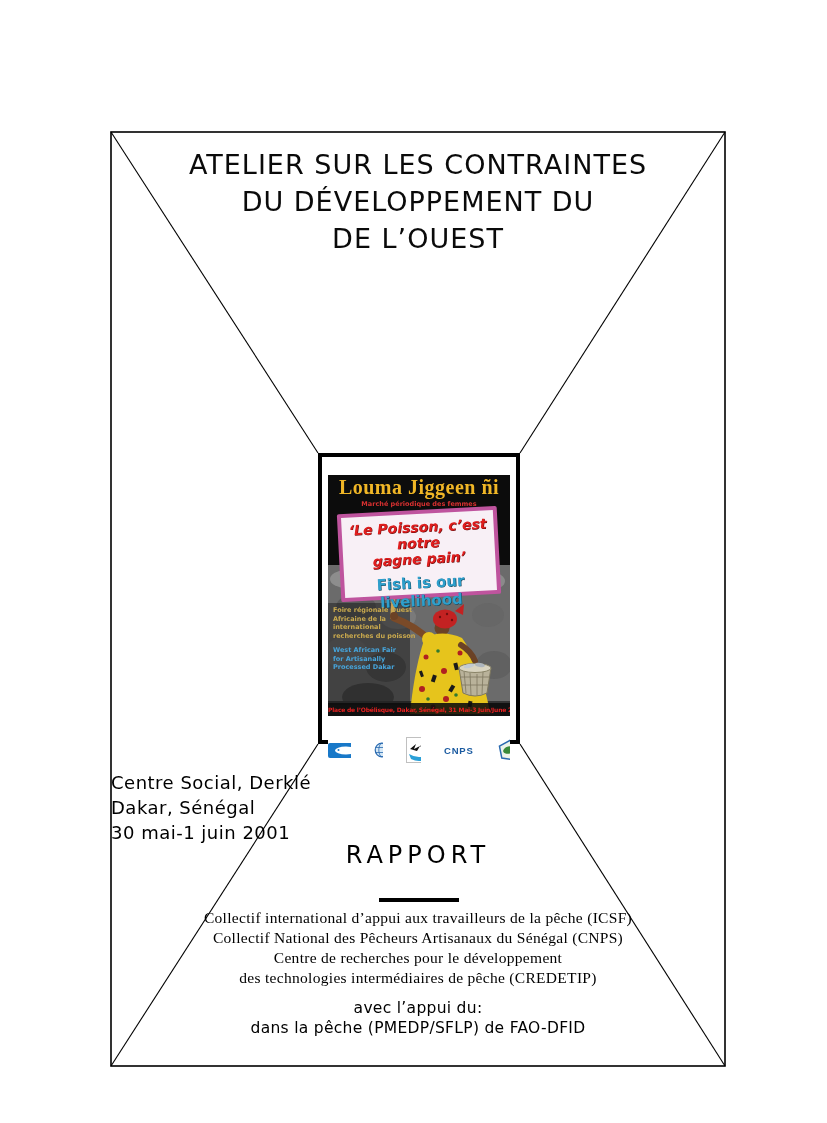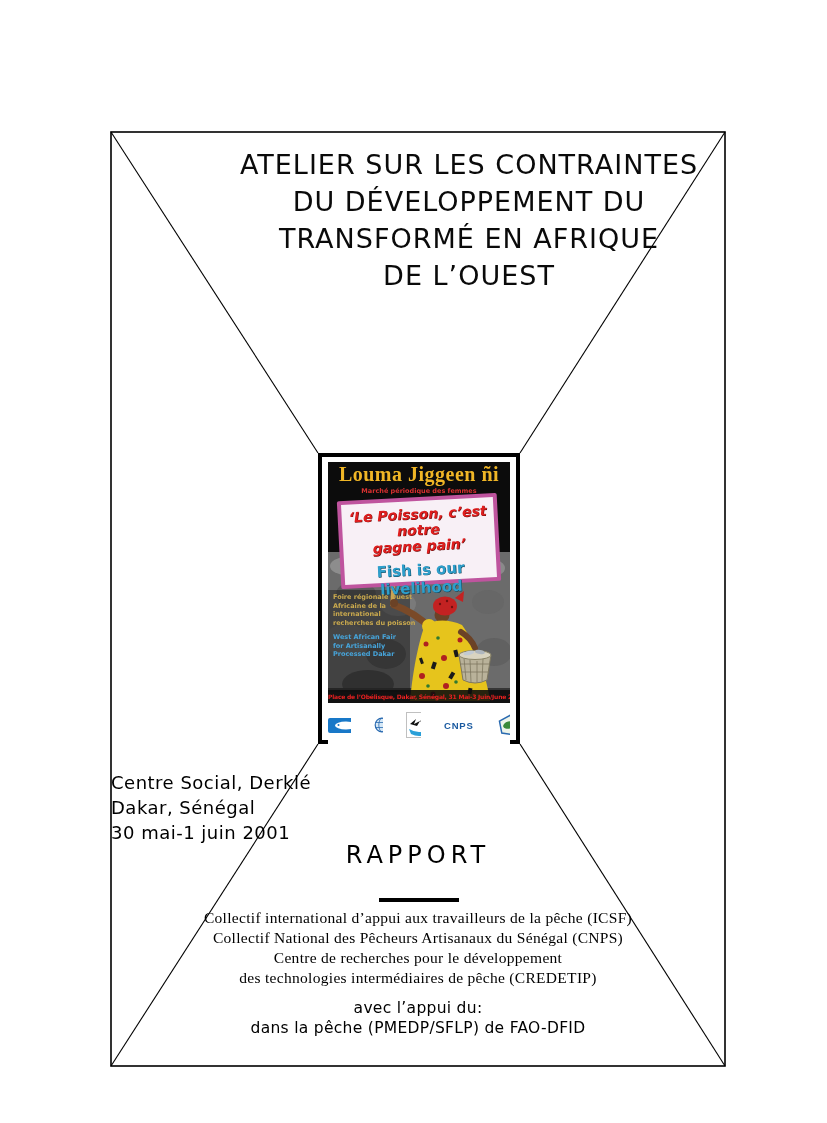--- a/index.html
+++ b/index.html
@@ -4,30 +4,30 @@
 <style>
   html,body{margin:0;padding:0;background:#fff;}
   .page{
     position:relative;width:827px;height:1123px;background:#fff;
     font-family:"DejaVu Sans",sans-serif;color:#000;overflow:hidden;
   }
   .frame-svg{position:absolute;left:0;top:0;}
 
   
   .title-block{
-    position:absolute;left:111px;top:146px;width:716px;
+    position:absolute;left:111px;top:146px;width:614px;
     text-align:center;font-size:27px;line-height:37px;letter-spacing:1px;
     color:#0a0a0a;
   }
 
   
   .poster{
     position:absolute;left:318px;top:453px;width:202px;height:291px;
     box-sizing:border-box;border:4px solid #000;background:#fff;
-    padding:5px 6px 0 6px;
+    padding:18px 6px 0 6px;
   }
   .photo{
     position:relative;width:182px;height:241px;background:#0c0c0c;overflow:hidden;
   }
   .photo-art{position:absolute;left:0;top:0;}
   .poster-title{
     position:absolute;left:0;top:1px;width:100%;text-align:center;
     font-family:"Liberation Serif","DejaVu Serif",serif;font-weight:bold;
     font-size:20px;color:#f0b626;letter-spacing:0.5px;
   }
@@ -58,20 +58,21 @@
   }
   .banner{
     position:absolute;left:0;right:0;bottom:0;height:13px;
     background:rgba(12,12,12,0.88);color:#e82020;font-weight:bold;
     font-size:6px;line-height:13px;text-align:center;white-space:nowrap;
     letter-spacing:-0.2px;
   }
   .logos{
     height:44px;display:flex;align-items:center;justify-content:center;gap:23px;
     background:#fff;
+    margin-top:12px;
   }
   .cnps-label{
     color:#1a5aa0;font-weight:bold;font-size:9.5px;letter-spacing:0.8px;
     font-family:"Liberation Sans",sans-serif;
   }
 
   
   .venue-block{
     position:absolute;left:111px;top:770px;width:614px;text-align:left;
     font-size:18px;line-height:25px;letter-spacing:0.5px;
@@ -101,21 +102,20 @@
     <rect x="111" y="132" width="614" height="934" fill="none" stroke="#000" stroke-width="1.6"></rect>
     <line x1="111" y1="132" x2="318" y2="453" stroke="#000" stroke-width="1.1"></line>
     <line x1="725" y1="132" x2="520" y2="453" stroke="#000" stroke-width="1.1"></line>
     <line x1="111" y1="1066" x2="318" y2="744" stroke="#000" stroke-width="1.1"></line>
     <line x1="725" y1="1066" x2="520" y2="744" stroke="#000" stroke-width="1.1"></line>
   </svg>
 
   <div class="title-block">
     <div>ATELIER SUR LES CONTRAINTES</div>
     <div>DU DÉVELOPPEMENT DU</div>
-    <div>TRANSFORMÉ EN AFRIQUE</div>
     <div>DE L’OUEST</div>
   </div>
 
   <div class="poster">
     <div class="photo">
 
       <svg class="photo-art" width="182" height="241" viewBox="0 0 182 241" aria-hidden="true">
         <rect x="0" y="0" width="182" height="241" fill="#0c0c0c"></rect>
         <rect x="0" y="90" width="182" height="151" fill="#6b6b6b"></rect>
         <ellipse cx="18" cy="104" rx="16" ry="9" fill="#8d8d8d"></ellipse>

